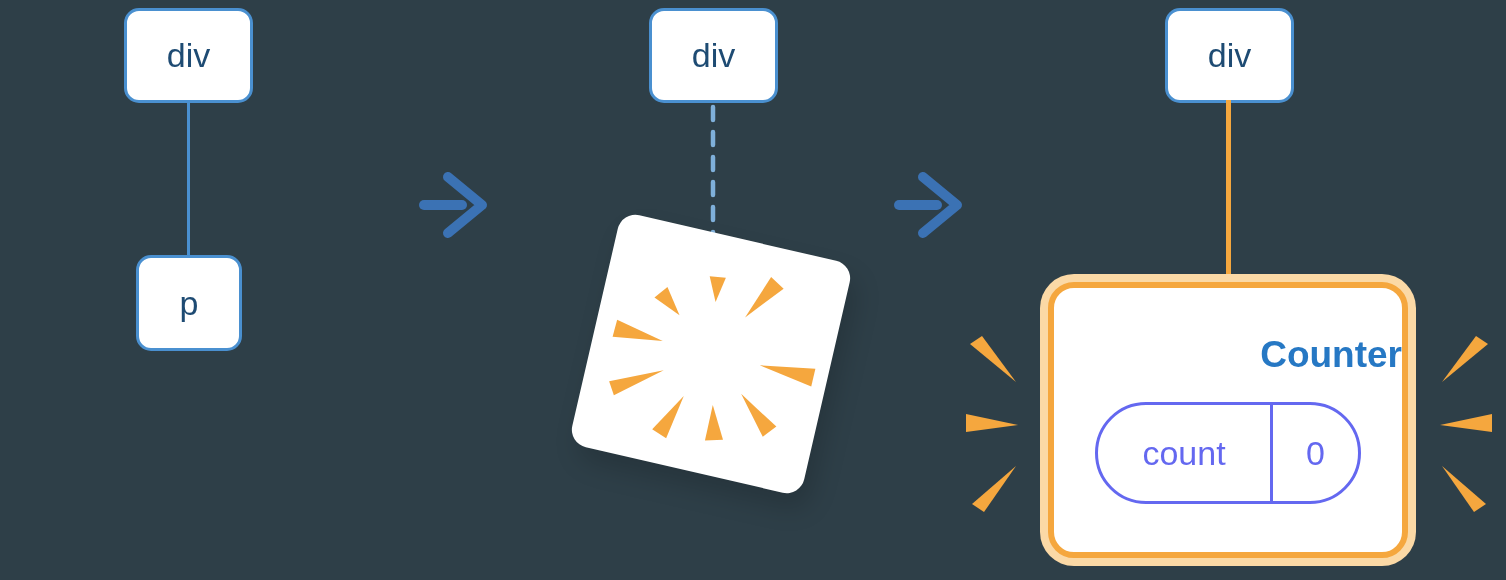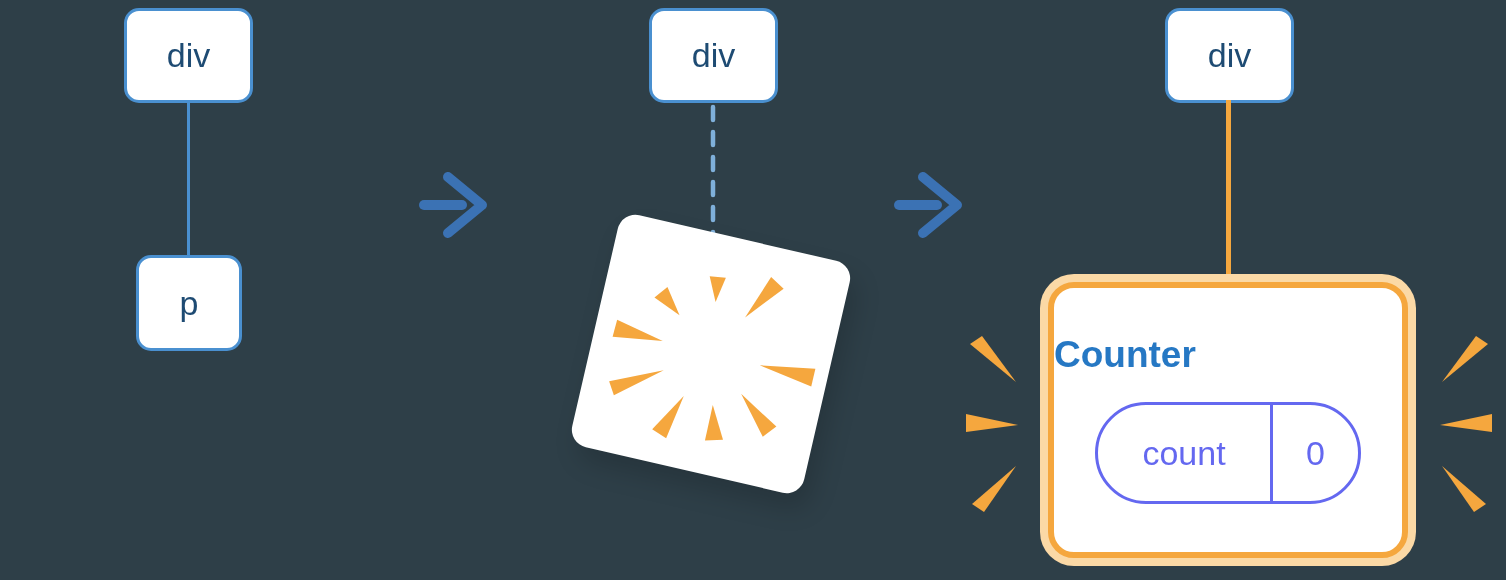--- a/index.html
+++ b/index.html
@@ -38,21 +38,21 @@
   .poof-burst{position:absolute;inset:8px;}
   .poof-burst polygon{fill:var(--accent-orange);}
 
   .sparkles{position:absolute;}
   .sparkles polygon{fill:var(--accent-orange);}
   .sparkles.flip{transform:scaleX(-1);}
 
   .counter-card{position:absolute;left:1048px;top:282px;width:360px;height:276px;
     background:var(--surface-white);border:6px solid var(--accent-orange);border-radius:26px;
     box-shadow:0 0 0 8px var(--halo-orange);}
-  .counter-title{margin-top:46px;text-align:left;font-size:37px;font-weight:600;
+  .counter-title{margin-top:46px;text-align:right;font-size:37px;font-weight:600;
     color:var(--component-title-blue);}
   .state-pill{width:266px;height:102px;margin:26px auto 0;border:3px solid var(--state-purple);
     border-radius:60px;display:flex;overflow:hidden;font-size:34px;color:var(--state-purple);
     background:var(--surface-white);}
   .state-key{flex:1;display:flex;align-items:center;justify-content:center;}
   .state-value{width:88px;border-left:3px solid var(--state-purple);display:flex;
     align-items:center;justify-content:center;}
 </style>
 </head>
 <body>

